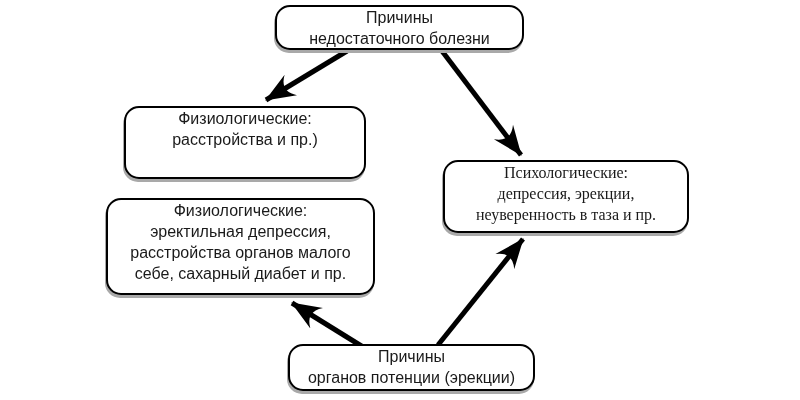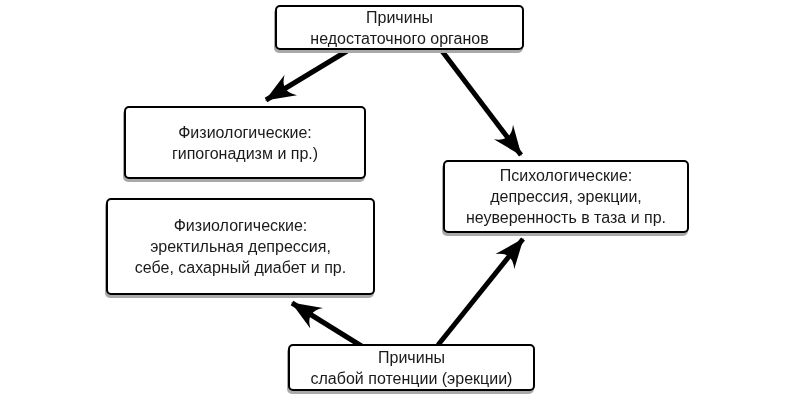--- a/index.html
+++ b/index.html
@@ -18,40 +18,39 @@
   .arrow-layer {
     position: absolute;
     left: 0; top: 0;
     width: 800px; height: 400px;
   }
   .node {
     position: absolute;
     box-sizing: border-box;
     background: #ffffff;
     border: 2.5px solid #000000;
-    border-radius: 5px;
+    border-radius: 15px;
     box-shadow: -1px 3px 0 #a9a9a9;
     display: flex;
     flex-direction: column;
-    justify-content: center;
     align-items: center;
     text-align: center;
     color: #1a1a1a;
     font-size: 16px;
     line-height: 21px;
     z-index: 2;
   }
   .node .line {
     white-space: nowrap;
     display: block;
   }
   .node-top         { left: 275px; top: 5px;   width: 249px; height: 45px; }
   .node-left-upper  { left: 124px; top: 106px; width: 242px; height: 73px; }
   .node-left-lower  { left: 106px; top: 198px; width: 269px; height: 97px; }
-  .node-right       { left: 443px; top: 160px; width: 246px; height: 73px; }
+  .node-right       { left: 443px; top: 160px; width: 246px; height: 73px; font-family: Liberation Serif, serif; }
   .node-bottom      { left: 288px; top: 344px; width: 247px; height: 47px; }
   .arrow {
     stroke: #000000;
     stroke-width: 5;
     fill: none;
   }
 </style>
 </head>
 <body>
 
@@ -64,38 +63,39 @@
       </marker>
     </defs>
     <path class="arrow" d="M347,51 L266,100" marker-end="url(#ah)"></path>
     <path class="arrow" d="M442,51 L521,155" marker-end="url(#ah)"></path>
     <path class="arrow" d="M363,347 L292,303" marker-end="url(#ah)"></path>
     <path class="arrow" d="M438,345 L523,239" marker-end="url(#ah)"></path>
   </svg>
 
   <div class="node node-top">
     <span class="line">Причины</span>
-    <span class="line">недостаточного органов</span>
+    <span class="line">недостаточного болезни</span>
   </div>
 
   <div class="node node-left-upper">
     <span class="line">Физиологические:</span>
-    <span class="line">гипогонадизм и пр.)</span>
+    <span class="line">расстройства и пр.)</span>
   </div>
 
   <div class="node node-left-lower">
     <span class="line">Физиологические:</span>
     <span class="line">эректильная депрессия,</span>
+    <span class="line">расстройства органов малого</span>
     <span class="line">себе, сахарный диабет и пр.</span>
   </div>
 
   <div class="node node-right">
     <span class="line">Психологические:</span>
     <span class="line">депрессия, эрекции,</span>
     <span class="line">неуверенность в таза и пр.</span>
   </div>
 
   <div class="node node-bottom">
     <span class="line">Причины</span>
-    <span class="line">слабой потенции (эрекции)</span>
+    <span class="line">органов потенции (эрекции)</span>
   </div>
 
 </div>
 
 </body></html>

